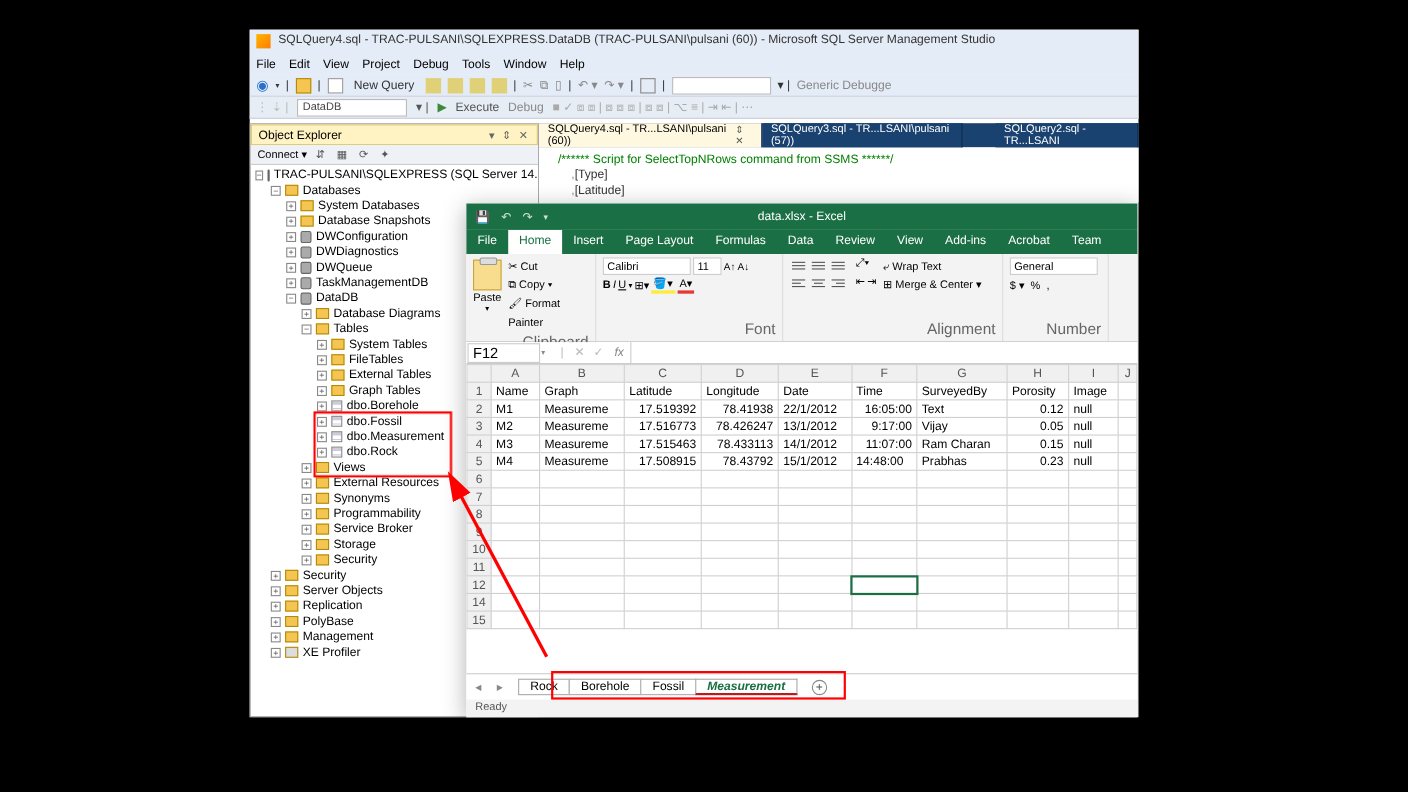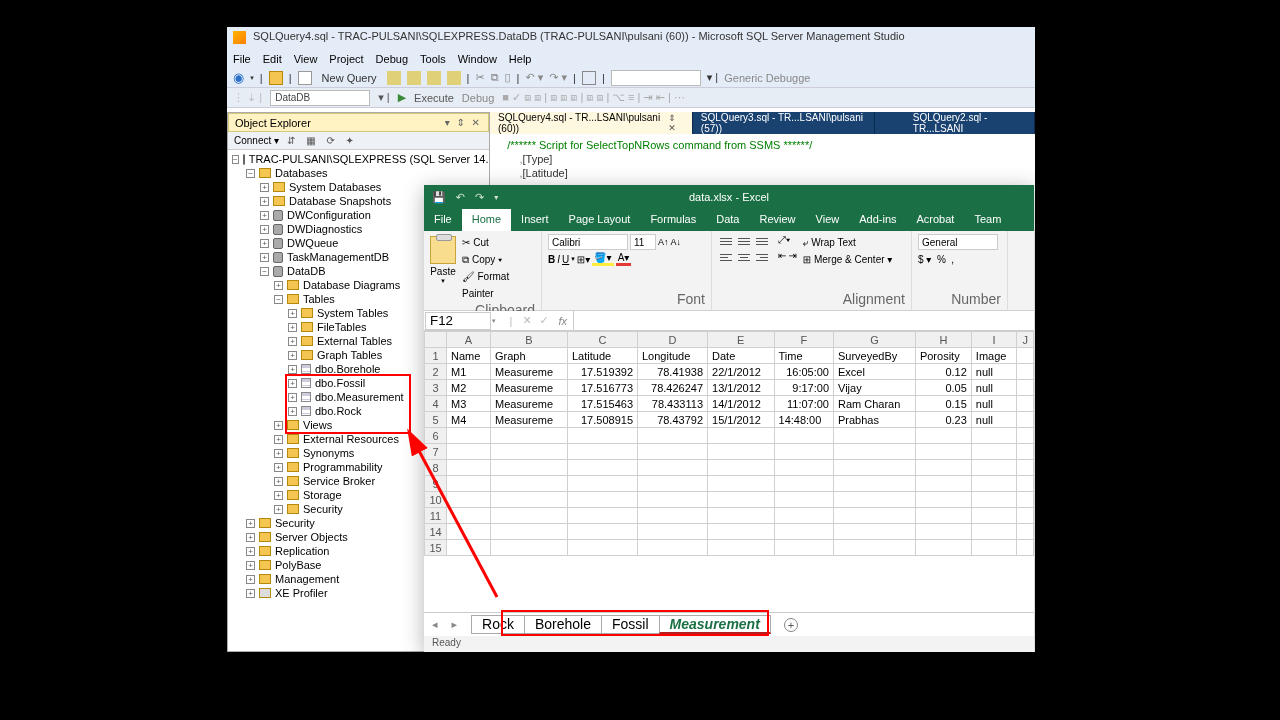--- a/index.html
+++ b/index.html
@@ -62,21 +62,21 @@
   .fx { width:20px; text-align:center; color:#888; font-style:italic;}
   .xl-grid { flex:1; overflow:hidden; position:relative;}
   table.xg { border-collapse:collapse; font-size:11px; width:100%;}
   table.xg th, table.xg td { border:1px solid #d0d0d0; height:16px; text-align:left; padding:0 4px; white-space:nowrap;}
   table.xg th { background:#f0f0f0; color:#555; font-weight:normal; text-align:center;}
   table.xg th.rowh { width:22px;}
   .sel-cell { outline:2px solid #1a7044; outline-offset:-1px;}
   .xl-tabs { height:24px; display:flex; align-items:center; padding:0 8px; gap:14px; border-top:1px solid #ccc; background:#fff;}
   .xl-tabs .nav { color:#888; font-size:11px;}
   .sheet-tabs { display:flex; gap:0px;}
-  .sheet-tab { border:1px solid #aaa; background:#fff; padding:0 10px; font-size:14px; margin-right:-1px;}
+  .sheet-tab { border:1px solid #aaa; background:#fff; padding:0 10px; font-size:11px; margin-right:-1px;}
   .sheet-tab.active { color:#1a7044; font-weight:bold; border-bottom:2px solid #b91c1c;font-style:italic;}
   .xl-status { height:16px; background:#f3f3f3; font-size:10px; padding:1px 8px; color:#555;}
   .addsheet { width:14px;height:14px;border:1px solid #888;border-radius:50%;text-align:center;line-height:12px;font-size:11px;color:#555;}
 
   
   .arrow-svg { position:absolute; pointer-events:none; }
 
   .mini-inp { border:1px solid #ccc; font-size:10px; height:16px; padding:0 3px; }
   .fontgrp .row { display:flex; gap:2px; align-items:center; margin-bottom:2px;}
 </style>
@@ -483,21 +483,21 @@
               <td></td>
             </tr>
             <tr>
               <th class="rowh">2</th>
               <td style="">M1</td>
               <td style="">Measureme</td>
               <td style="text-align:right">17.519392</td>
               <td style="text-align:right">78.41938</td>
               <td style="">22/1/2012</td>
               <td style="text-align:right">16:05:00</td>
-              <td style="">Excel</td>
+              <td style="">Text</td>
               <td style="text-align:right">0.12</td>
               <td style="">null</td>
               <td></td>
             </tr>
             <tr>
               <th class="rowh">3</th>
               <td style="">M2</td>
               <td style="">Measureme</td>
               <td style="text-align:right">17.516773</td>
               <td style="text-align:right">78.426247</td>
@@ -606,20 +606,33 @@
               <td></td>
               <td></td>
               <td></td>
               <td></td>
               <td></td>
               <td></td>
               <td></td>
               <td></td>
             </tr>
             <tr>
+              <th class="rowh">12</th>
+              <td></td>
+              <td></td>
+              <td></td>
+              <td></td>
+              <td></td>
+              <td class="sel-cell"></td>
+              <td></td>
+              <td></td>
+              <td></td>
+              <td></td>
+            </tr>
+            <tr>
               <th class="rowh">14</th>
               <td></td>
               <td></td>
               <td></td>
               <td></td>
               <td></td>
               <td></td>
               <td></td>
               <td></td>
               <td></td>

